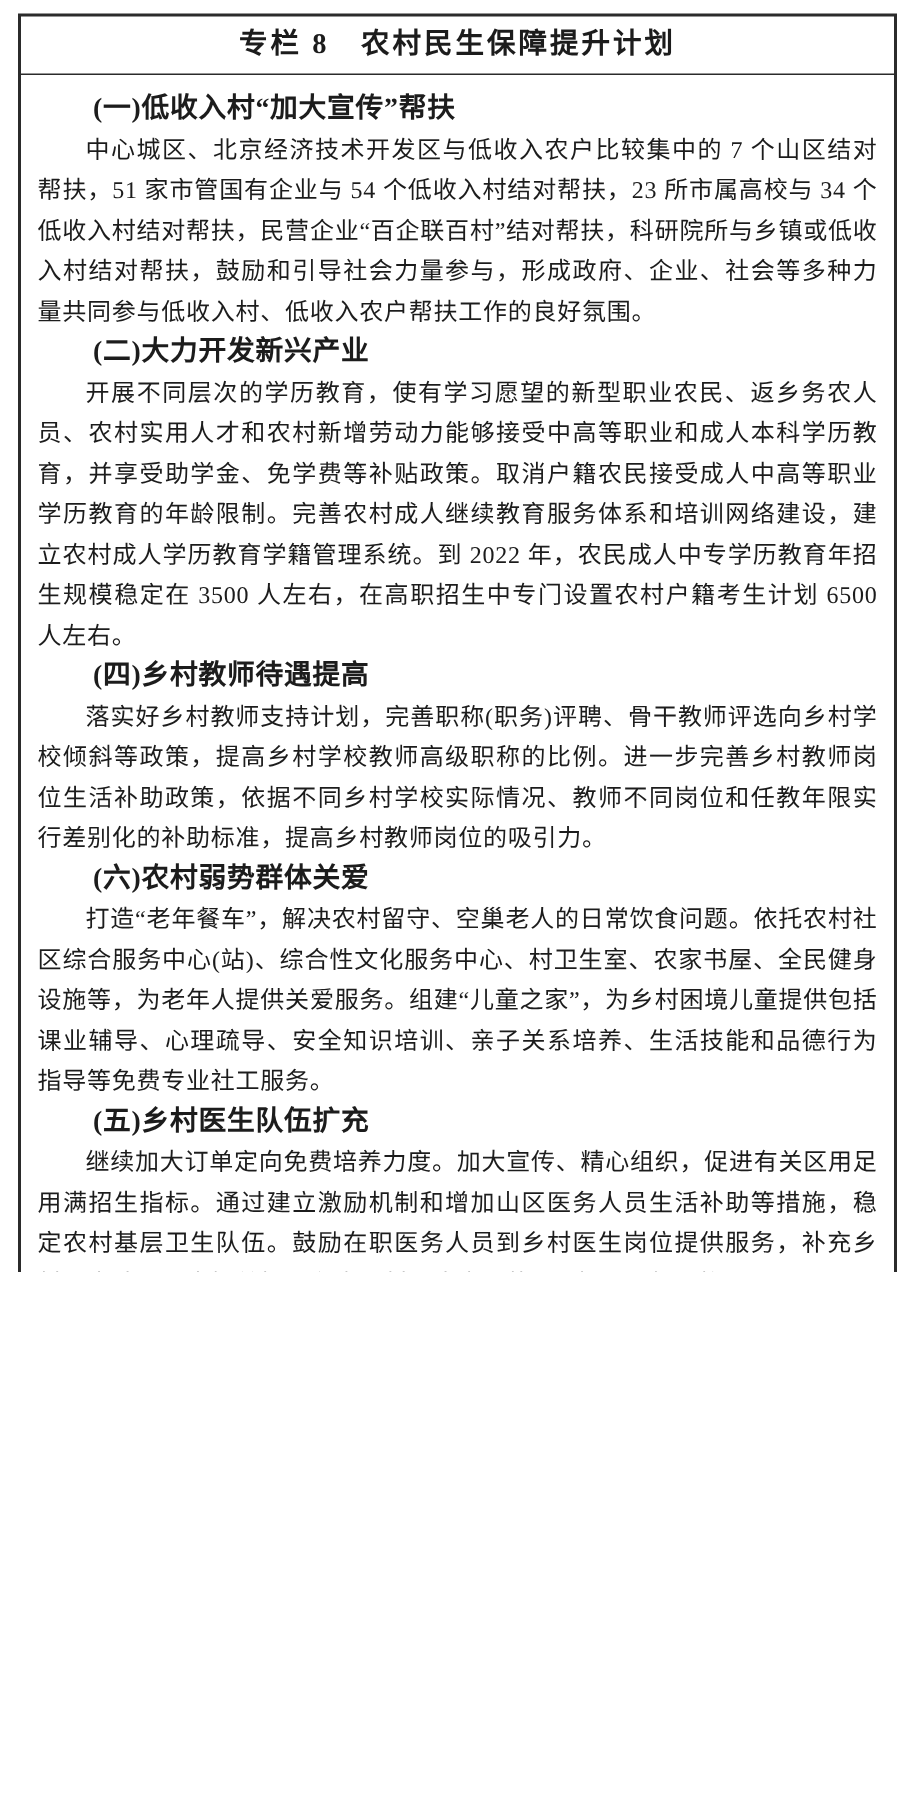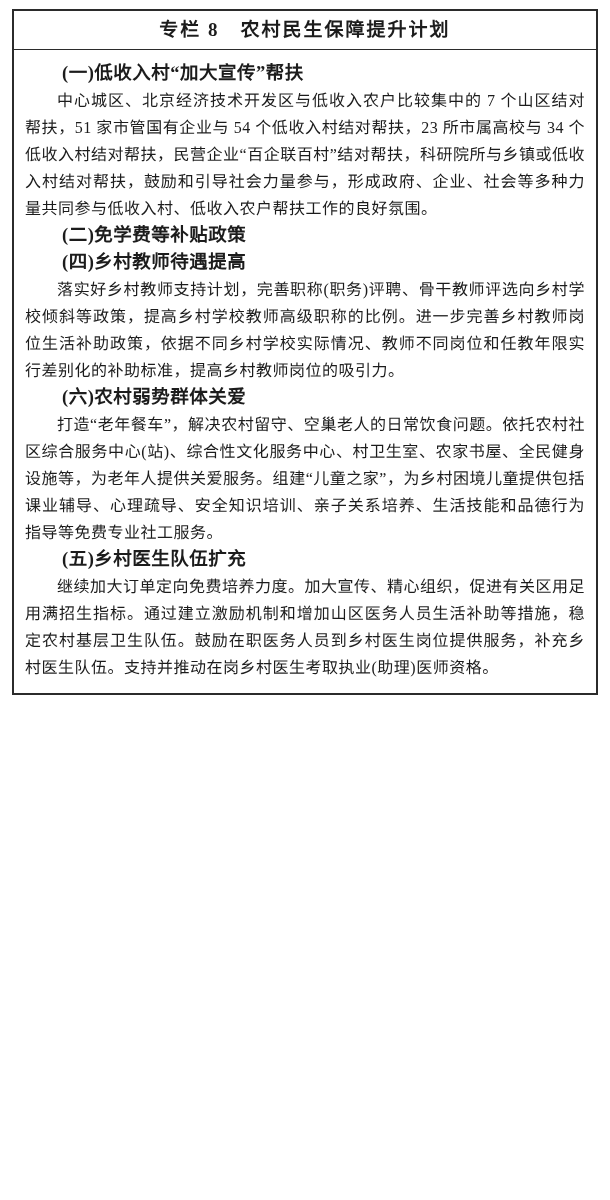--- a/index.html
+++ b/index.html
@@ -71,21 +71,22 @@
 <div class="page">
   <div class="callout-box">
     <div class="box-title">专栏 8　农村民生保障提升计划</div>
     <div class="box-body">
   <section>
     <h3 class="section-heading">(一)低收入村“加大宣传”帮扶</h3>
     <p class="section-paragraph">中心城区、北京经济技术开发区与低收入农户比较集中的 7 个山区结对帮扶，51 家市管国有企业与 54 个低收入村结对帮扶，23 所市属高校与 34 个低收入村结对帮扶，民营企业“百企联百村”结对帮扶，科研院所与乡镇或低收入村结对帮扶，鼓励和引导社会力量参与，形成政府、企业、社会等多种力量共同参与低收入村、低收入农户帮扶工作的良好氛围。</p>
   </section>
 
   <section>
-    <h3 class="section-heading">(二)免学费等补贴政策</h3>
+    <h3 class="section-heading">(二)大力开发新兴产业</h3>
+    <p class="section-paragraph">开展不同层次的学历教育，使有学习愿望的新型职业农民、返乡务农人员、农村实用人才和农村新增劳动力能够接受中高等职业和成人本科学历教育，并享受助学金、免学费等补贴政策。取消户籍农民接受成人中高等职业学历教育的年龄限制。完善农村成人继续教育服务体系和培训网络建设，建立农村成人学历教育学籍管理系统。到 2022 年，农民成人中专学历教育年招生规模稳定在 3500 人左右，在高职招生中专门设置农村户籍考生计划 6500 人左右。</p>
   </section>
 
 
   <section>
     <h3 class="section-heading">(四)乡村教师待遇提高</h3>
     <p class="section-paragraph">落实好乡村教师支持计划，完善职称(职务)评聘、骨干教师评选向乡村学校倾斜等政策，提高乡村学校教师高级职称的比例。进一步完善乡村教师岗位生活补助政策，依据不同乡村学校实际情况、教师不同岗位和任教年限实行差别化的补助标准，提高乡村教师岗位的吸引力。</p>
   </section>
 
   <section>
     <h3 class="section-heading">(六)农村弱势群体关爱</h3>

